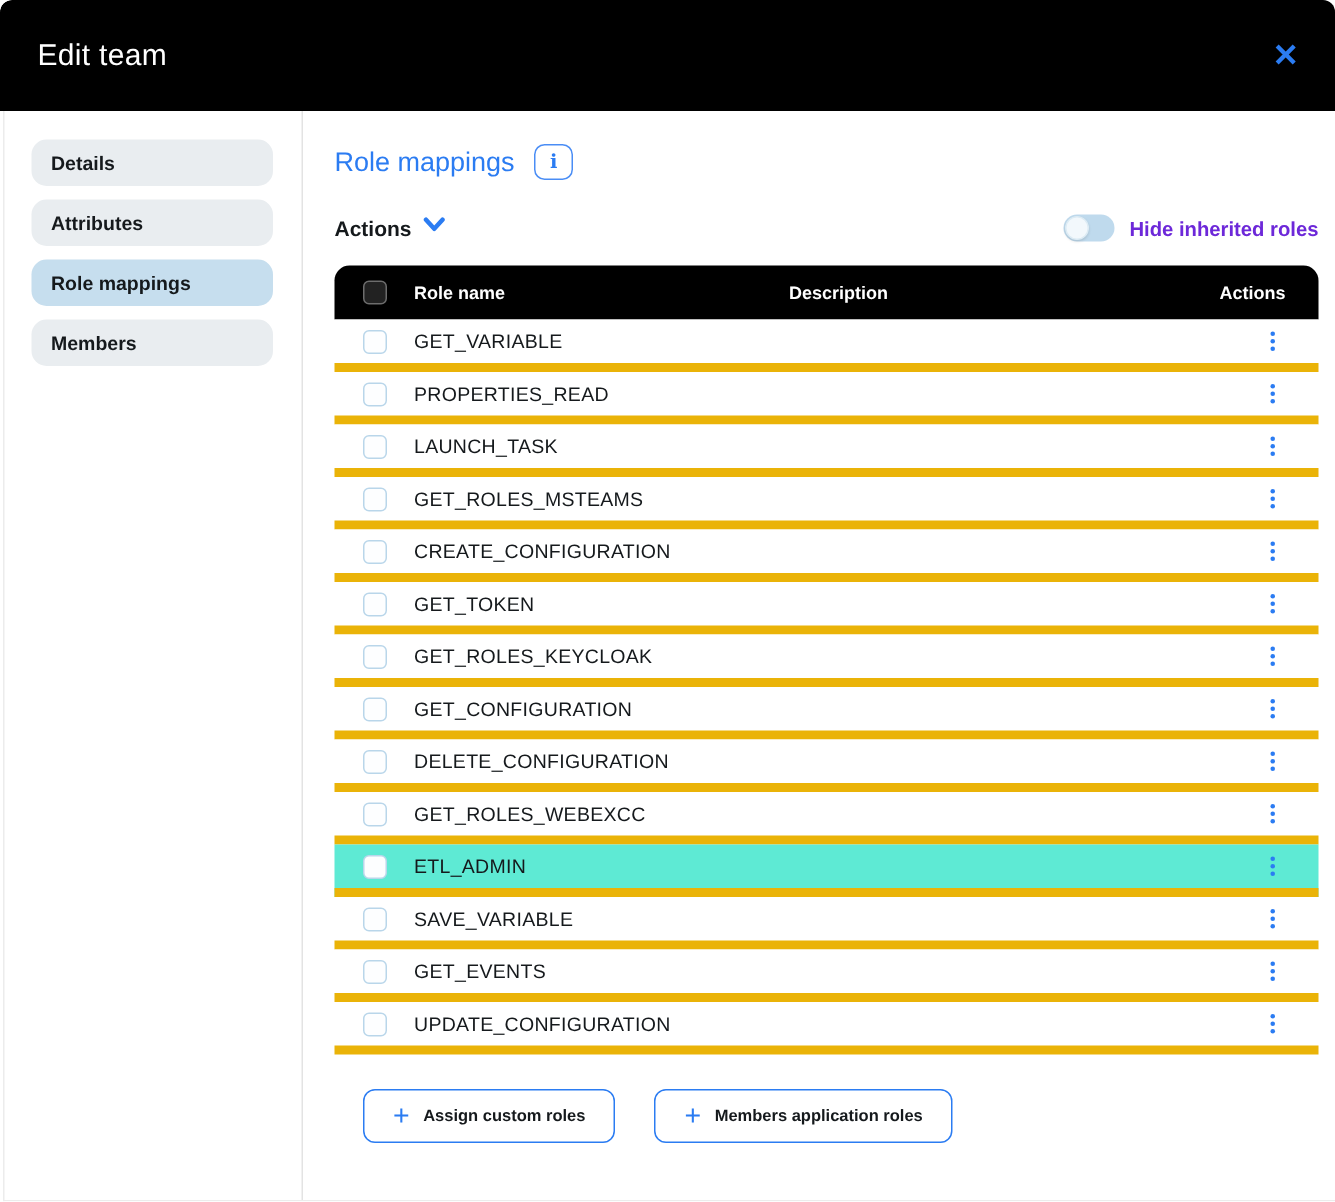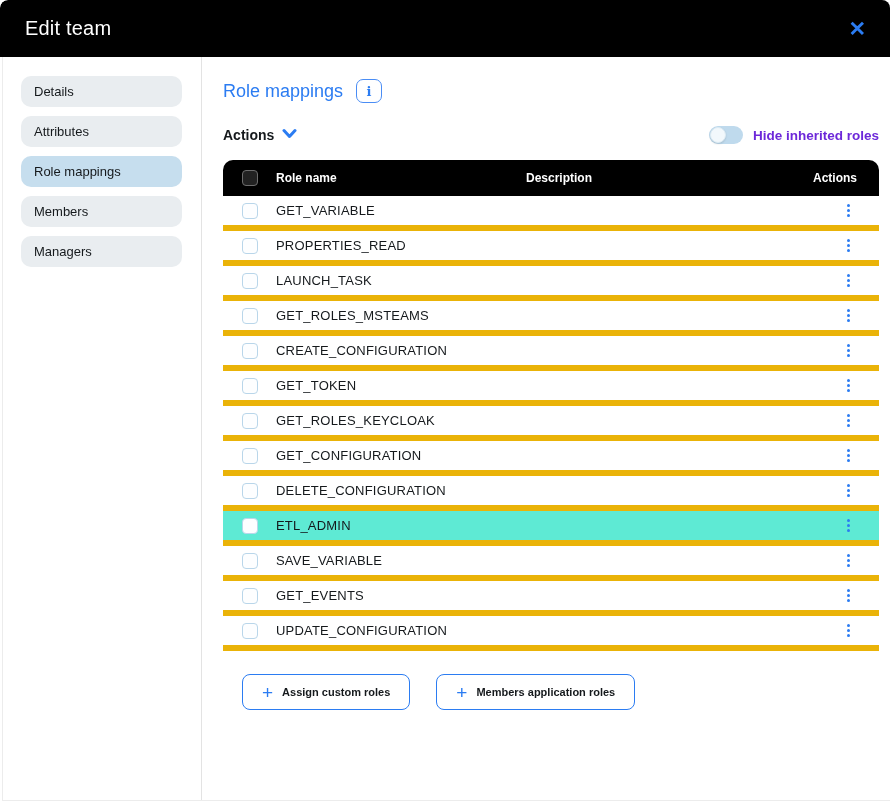--- a/index.html
+++ b/index.html
@@ -1,29 +1,29 @@
 <!DOCTYPE html>
 <html><head>
 <meta charset="utf-8">
 <style>
   * { margin: 0; padding: 0; box-sizing: border-box; }
   html, body { width: 890px; height: 801px; background: #ffffff; font-family: "Liberation Sans", sans-serif; }
   .dialog { width: 890px; height: 801px; background: #fff; border-radius: 8px 0 0 0; overflow: hidden; display: flex; flex-direction: column; }
 
   
-  .dlg-header { height: 57px; background: #000; border-radius: 8px 8px 0 0; display: flex; align-items: center; justify-content: space-between; padding: 0 20px 0 25px; flex: 0 0 auto; }
+  .dlg-header { height: 74px; background: #000; border-radius: 8px 8px 0 0; display: flex; align-items: center; justify-content: space-between; padding: 0 20px 0 25px; flex: 0 0 auto; }
   .dlg-title { color: #fff; font-size: 20px; font-weight: 400; letter-spacing: .2px; }
   .close-btn { color: #2b7cf2; font-size: 21px; font-weight: 700; cursor: pointer; line-height: 1; padding: 2px 4px; }
 
   
   .dlg-body { flex: 1; display: flex; background: #fff; border-left: 1px solid #ececec; border-bottom: 1px solid #ececec; margin-left: 2px; }
 
   
   .sidebar { width: 199px; flex: 0 0 auto; border-right: 1px solid #e3e3e3; padding: 19px 19px 0 18px; }
-  .side-item { height: 31px; margin-bottom: 9px; border-radius: 10px; background: #e9edf0; display: flex; align-items: center; padding-left: 13px; font-size: 13px; font-weight: 400; color: #15191c; cursor: pointer; }
+  .side-item { height: 31px; margin-bottom: 9px; border-radius: 10px; background: #e9edf0; display: flex; align-items: center; padding-left: 13px; font-size: 13px; font-weight: 700; color: #15191c; cursor: pointer; }
   .side-item.active { background: #c6deee; }
 
   
   .main { flex: 1; padding: 22px 11px 0 21px; }
   .heading-row { display: flex; align-items: center; gap: 13px; margin-bottom: 23px; }
   .page-heading { color: #2b7cf2; font-size: 18px; font-weight: 500; }
   .info-icon { width: 26px; height: 24px; border: 1.5px solid #4a8df5; border-radius: 7px; display: flex; align-items: center; justify-content: center; color: #2b7cf2; font-family: "DejaVu Serif", serif; font-weight: 700; font-size: 13px; cursor: pointer; }
 
   .actions-row { display: flex; align-items: center; justify-content: space-between; margin-bottom: 16px; }
   .actions-dd { display: flex; align-items: center; gap: 8px; cursor: pointer; }
@@ -75,23 +75,20 @@
         </div>
       <div class="side-item">
           <span>Attributes</span>
         </div>
       <div class="side-item active">
           <span>Role mappings</span>
         </div>
       <div class="side-item">
           <span>Members</span>
         </div>
-      <div class="side-item">
-          <span>Managers</span>
-        </div>
     </div>
 
     <div class="main">
 
       <div class="heading-row">
         <span class="page-heading">Role mappings</span>
         <span class="info-icon">i</span>
       </div>
 
       <div class="actions-row">
@@ -291,20 +288,38 @@
               </div>
     <div class="cell col-actions">
                 <span class="kebab">
                   <i></i>
                   <i></i>
                   <i></i>
                 </span>
               </div>
   </div>
 
+  <div class="trow">
+    <div class="cell col-check">
+                <span class="checkbox"></span>
+              </div>
+    <div class="cell col-name">
+                <span class="role-name">GET_ROLES_WEBEXCC</span>
+              </div>
+    <div class="cell col-desc">
+                <span class="role-desc"></span>
+              </div>
+    <div class="cell col-actions">
+                <span class="kebab">
+                  <i></i>
+                  <i></i>
+                  <i></i>
+                </span>
+              </div>
+  </div>
 
   <div class="trow highlighted">
     <div class="cell col-check">
                 <span class="checkbox"></span>
               </div>
     <div class="cell col-name">
                 <span class="role-name">ETL_ADMIN</span>
               </div>
     <div class="cell col-desc">
                 <span class="role-desc"></span>

